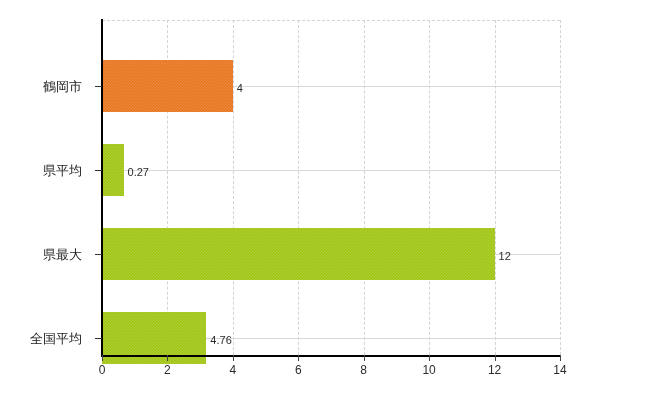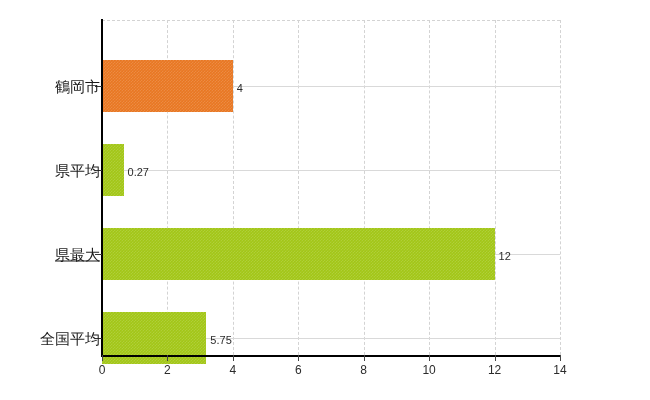--- a/index.html
+++ b/index.html
@@ -107,24 +107,24 @@
     background-image:
       linear-gradient(45deg, rgba(255,255,255,0.12) 25%, transparent 25%, transparent 75%, rgba(255,255,255,0.12) 75%),
       linear-gradient(45deg, rgba(255,255,255,0.12) 25%, transparent 25%, transparent 75%, rgba(255,255,255,0.12) 75%);
     background-size: 3px 3px;
     background-position: 0 0, 1.5px 1.5px;
   }
 
   
   .cat-label {
     position: absolute;
-    right: 550px;           
+    right: 568px;           
     text-align: right;
     white-space: nowrap;
-    font-size: 15px;
+    font-size: 13px;
     color: #1a1a1a;
     line-height: 1;
     transform: translateY(-50%);
   }
   .value-label {
     position: absolute;
     font-size: 11px;
     color: #2b2b2b;
     line-height: 1;
     white-space: nowrap;
@@ -181,27 +181,27 @@
   <div class="x-tick" style="left:167.4px;"></div>
   <div class="x-tick" style="left:232.9px;"></div>
   <div class="x-tick" style="left:298.3px;"></div>
   <div class="x-tick" style="left:363.7px;"></div>
   <div class="x-tick" style="left:429.1px;"></div>
   <div class="x-tick" style="left:494.6px;"></div>
   <div class="x-tick" style="left:560px;"></div>
 
   <div class="cat-label" style="top:86px;">鶴岡市</div>
   <div class="cat-label" style="top:170px;">県平均</div>
-  <div class="cat-label" style="top:254px;text-decoration:underline;">県最大</div>
+  <div class="cat-label" style="top:254px;">県最大</div>
   <div class="cat-label" style="top:338px;">全国平均</div>
 
   <div class="value-label" style="left: 236.857px; top: 88px;">4</div>
   <div class="value-label" style="left: 127.591px; top: 172px;">0.27</div>
   <div class="value-label" style="left: 498.571px; top: 256px;">12</div>
-  <div class="value-label" style="left: 210.359px; top: 340px;">5.75</div>
+  <div class="value-label" style="left: 210.359px; top: 340px;">4.76</div>
 
   <div class="tick-label" style="left:102px;">0</div>
   <div class="tick-label" style="left:167.4px;">2</div>
   <div class="tick-label" style="left:232.9px;">4</div>
   <div class="tick-label" style="left:298.3px;">6</div>
   <div class="tick-label" style="left:363.7px;">8</div>
   <div class="tick-label" style="left:429.1px;">10</div>
   <div class="tick-label" style="left:494.6px;">12</div>
   <div class="tick-label" style="left:560px;text-align:right;">14</div>
 

